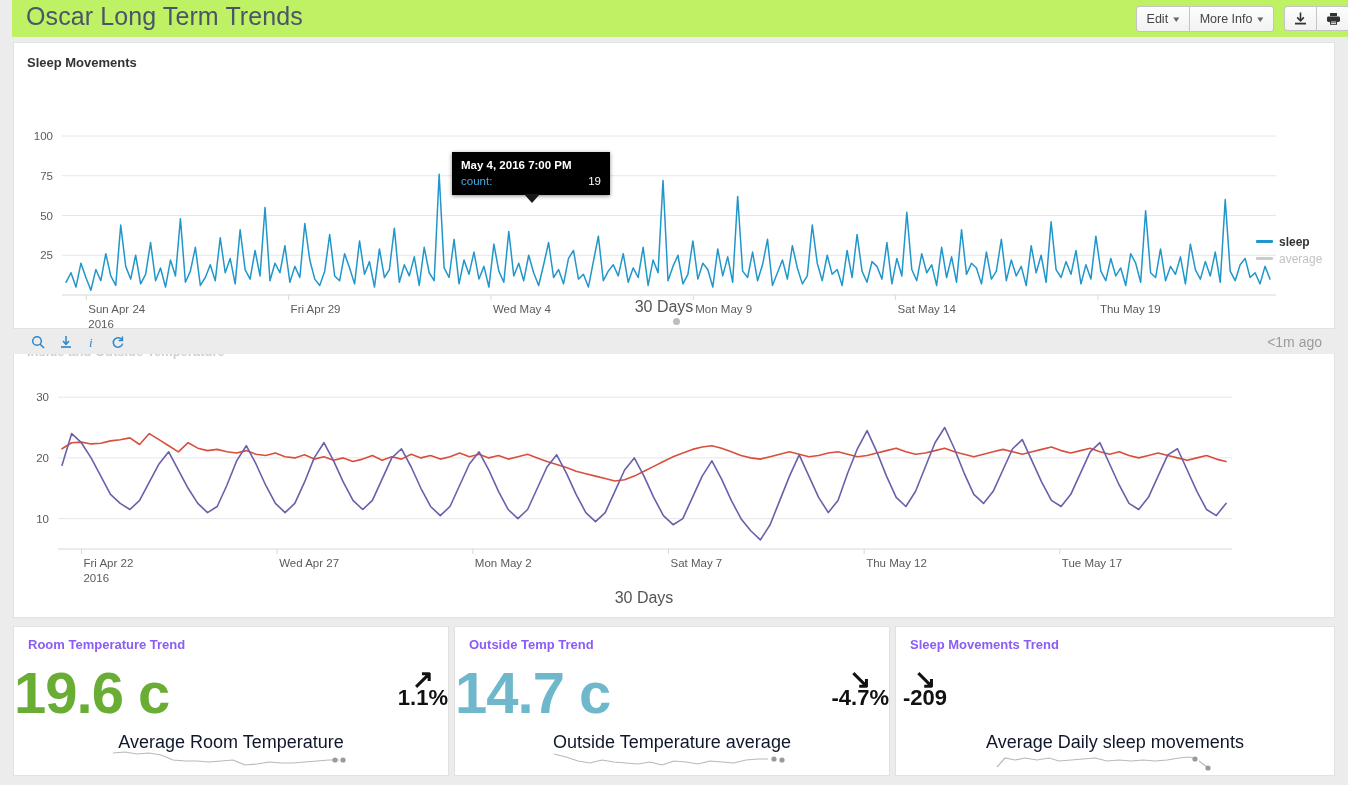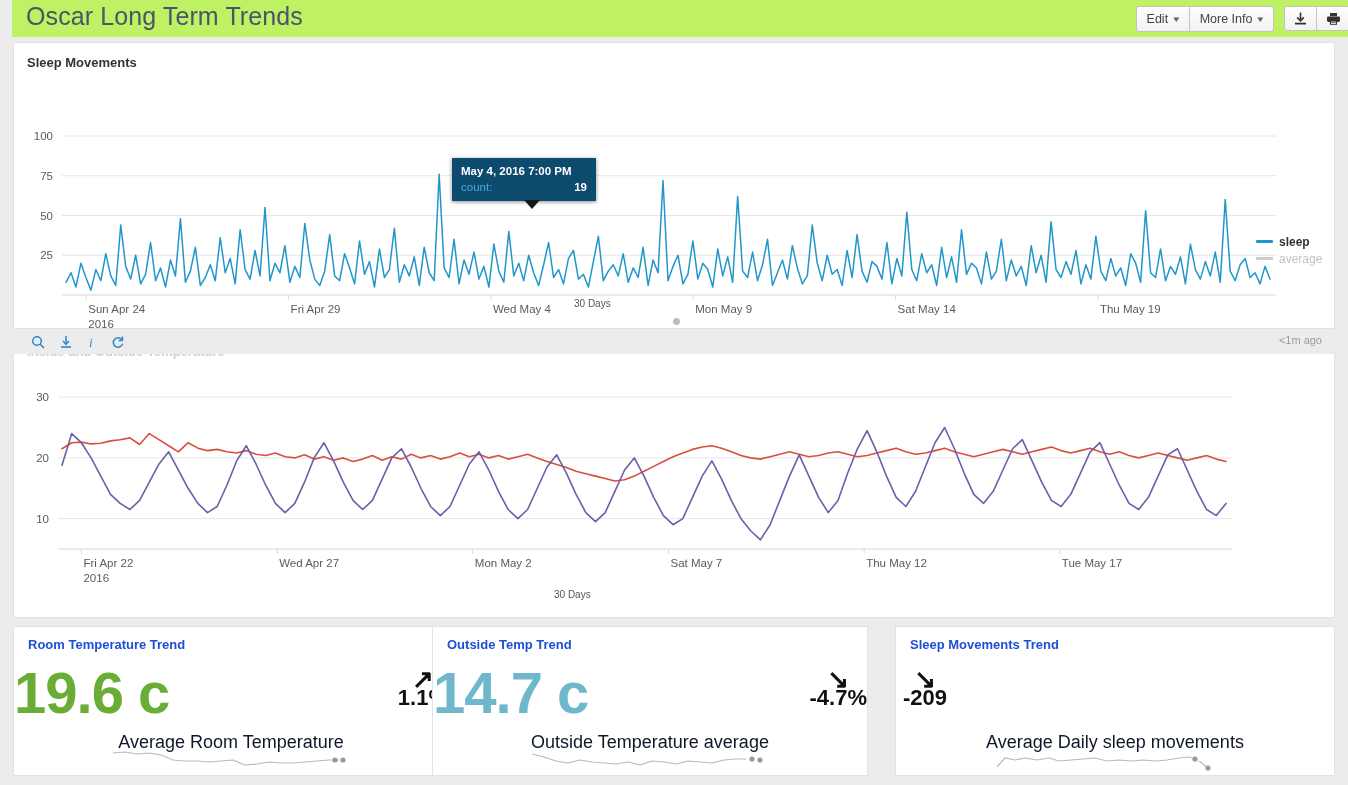--- a/index.html
+++ b/index.html
@@ -53,50 +53,50 @@
   
   .hover-bar {
     position: absolute; left: 13px; top: 330px; width: 1322px; height: 24px;
     background: #ececec; z-index: 6;
     display: flex; align-items: center;
   }
   .hover-tools { display: flex; align-items: center; gap: 14px; padding-left: 18px; }
   .htool { cursor: pointer; line-height: 0; }
   .ago {
     position: absolute; right: 13px; top: 4px;
-    font-size: 11px; color: #9b9b9b;
+    font-size: 14px; color: #9b9b9b;
   }
 
   .chart-svg { position: absolute; left: 0; top: 0; }
 
   
   .legend { position: absolute; font-size: 12px; }
   .legend-row { display: flex; align-items: center; gap: 6px; height: 17px; cursor: pointer; }
   .legend-line { width: 17px; height: 3px; border-radius: 1px; flex: none; }
   .legend-label { white-space: nowrap; }
 
   .axis-title {
-    position: absolute; font-size: 10px; color: #555; 
+    position: absolute; font-size: 16px; color: #555; text-align: center;
   }
   .scroll-dot {
     position: absolute; width: 7px; height: 7px; border-radius: 50%;
     background: #bdbdbd;
   }
 
   
   .kpi {
     position: absolute; top: 626px; height: 150px;
     background: #fff; border: 1px solid #e2e2e2;
   }
   #kpi1 { left: 13px; width: 436px; }
-  #kpi2 { left: 432px; width: 436px; }
+  #kpi2 { left: 454px; width: 436px; }
   #kpi3 { left: 895px; width: 440px; }
   .kpi-title {
     position: absolute; left: 14px; top: 10px;
-    font-size: 13px; font-weight: bold; color: #1d4ed8;
+    font-size: 13px; font-weight: bold; color: #8b5cf6;
   }
   .kpi-main {
     position: absolute; left: 0; right: 0; top: 36px;
     display: flex; align-items: flex-start; justify-content: space-between;
   }
   .kpi-value {
     font-size: 58px; font-weight: bold; line-height: 60px;
     letter-spacing: -1px;
   }
   .kpi-delta-wrap {
@@ -110,28 +110,28 @@
   }
   .kpi-sub {
     position: absolute; left: 0; right: 0; top: 105px;
     text-align: center; font-size: 18px; color: #0f172a;
   }
   .kpi-spark { position: absolute; left: 0; right: 0; top: 120px; }
   .kpi-spark svg { display: block; margin: 0 auto; }
 
   
   .tooltip {
-    position: absolute; left: 452px; top: 158px; width: 144px;
-    background: #0c4a6e; color: #fff; padding: 7px 9px 8px 9px;
+    position: absolute; left: 452px; top: 152px; width: 158px;
+    background: #000000; color: #fff; padding: 7px 9px 8px 9px;
     z-index: 9; box-shadow: 0 1px 4px rgba(0,0,0,.45);
   }
   .tt-title { font-size: 11.5px; font-weight: bold; margin-bottom: 4px; }
   .tt-row { display: flex; justify-content: space-between; font-size: 11.5px; }
   .tt-key { color: #4aa8e0; }
-  .tt-val { font-weight: bold; }
+  .tt-val { font-weight: normal; }
   .tt-arrow {
     position: absolute; left: 72px; bottom: -8px;
     width: 0; height: 0;
     border-left: 8px solid transparent; border-right: 8px solid transparent;
     border-top: 9px solid #181818;
   }
   .tick { font-size: 11.5px; fill: #5b5b5b; font-family: "Liberation Sans", sans-serif; }
 </style>
 </head>
 <body>

